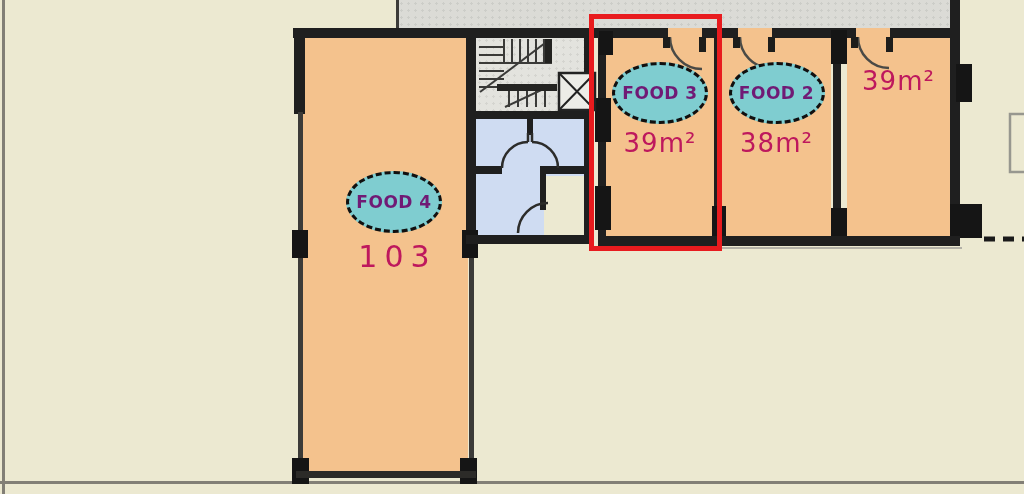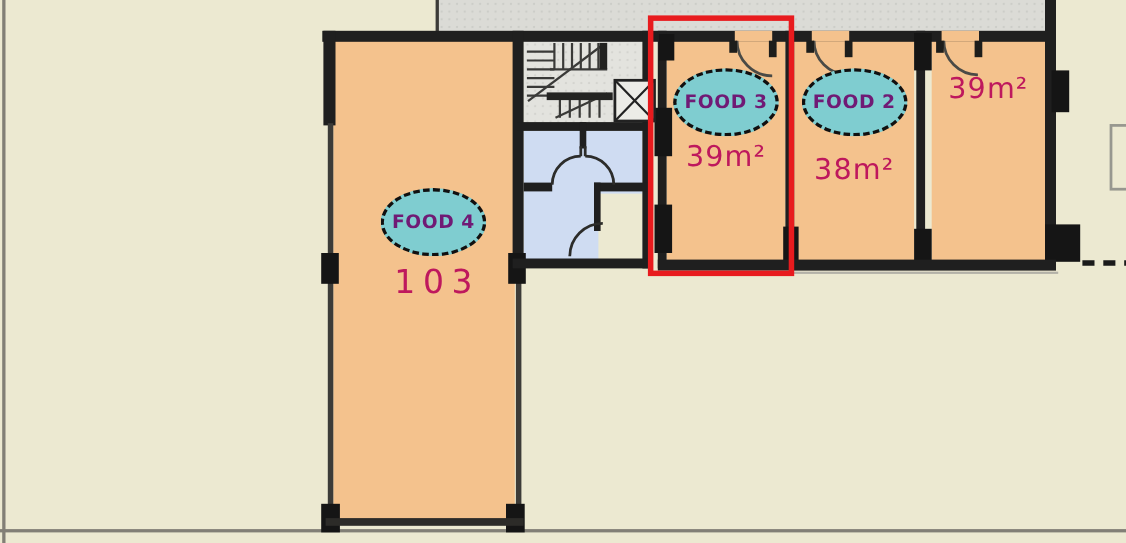--- a/index.html
+++ b/index.html
@@ -49,21 +49,21 @@
     <div class="ellipse" style="width:96px;height:62px;">
       <span>FOOD 3</span>
     </div>
     <div class="area-text" style="margin-top:4px;">39m²</div>
   </div>
 
   <div class="room" style="left:722px;top:36px;width:109px;height:202px;padding-top:26px;box-sizing:border-box;">
     <div class="ellipse" style="width:96px;height:62px;text-align:right;">
       <span>FOOD 2</span>
     </div>
-    <div class="area-text" style="margin-top:16px;">38m²</div>
+    <div class="area-text" style="margin-top:4px;">38m²</div>
   </div>
 
   <div class="room" style="left:847px;top:36px;width:103px;height:202px;padding-top:26px;box-sizing:border-box;">
     <div class="area-text" style="margin-top:4px;">39m²</div>
   </div>
 
   <div class="wall z10" style="left:293px;top:28px;width:667px;height:10px;"></div>
 
   <div class="z11" style="position:absolute;left:668px;top:28px;width:34px;height:10px;background:#f4c28d;"></div>
   <div class="z11" style="position:absolute;left:738px;top:28px;width:34px;height:10px;background:#f4c28d;"></div>

